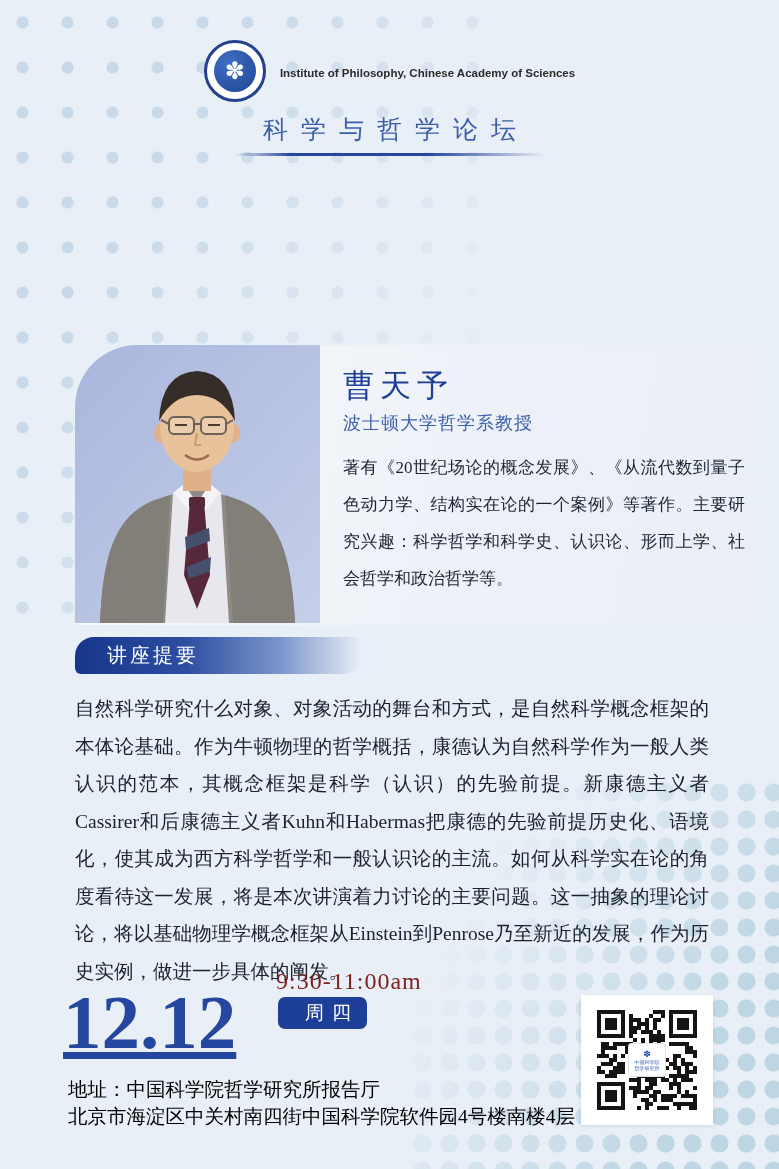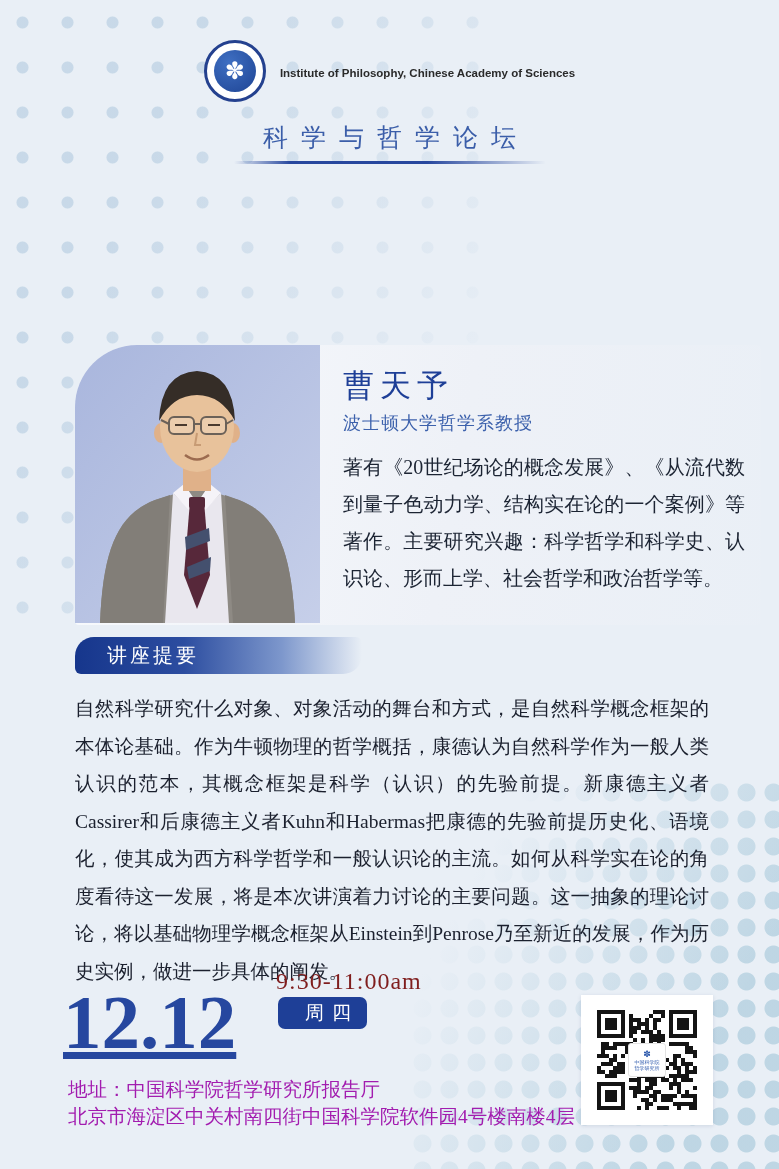--- a/index.html
+++ b/index.html
@@ -26,61 +26,61 @@
   
   .header{position:absolute;top:40px;left:0;width:100%;display:flex;justify-content:center;align-items:center;gap:14px;}
   .emblem{width:62px;height:62px;border-radius:50%;background:#fff;border:3px solid #24418f;
           display:flex;align-items:center;justify-content:center;box-sizing:border-box;flex:0 0 auto;}
   .emblem-inner{width:42px;height:42px;border-radius:50%;background:radial-gradient(circle at 35% 30%,#3f6fc2,#1e4494);
           display:flex;align-items:center;justify-content:center;}
   .emblem-inner .flower{color:#fff;font-size:24px;line-height:1;font-family:"DejaVu Sans",sans-serif;}
   .org-zh{font-size:27px;font-weight:bold;letter-spacing:3px;color:#121212;line-height:1.15;}
   .org-en{font-size:11.5px;font-weight:bold;color:#2a2a2a;font-family:"Liberation Sans","DejaVu Sans",sans-serif;margin-top:3px;}
   
-  .forum{position:absolute;top:121px;left:0;width:100%;text-align:center;}
+  .forum{position:absolute;top:113px;left:0;width:100%;text-align:center;}
   .forum-label{display:inline-block;font-size:25px;color:#3b5ea9;letter-spacing:13px;padding-left:13px;}
   .forum-line{width:312px;height:3px;margin:7px auto 0;
       background:linear-gradient(90deg, rgba(39,71,158,0) 0%, #27479e 18%, #27479e 62%, rgba(39,71,158,0) 100%);
       border-radius:2px;}
   
   .title{position:absolute;top:168px;left:0;width:100%;text-align:center;color:#2b4c9e;}
   .title .l12{font-size:42px;line-height:48px;letter-spacing:2px;}
   .title .l3{font-size:38px;line-height:50px;letter-spacing:1px;}
   
   .speaker-card{
     position:absolute;left:75px;top:345px;width:686px;height:280px;
     background:linear-gradient(100deg,#f8fafd 0%,#eef1f7 55%,rgba(238,241,247,0.15) 100%);
     border-radius:62px 4px 4px 4px;
   }
   .photo{position:absolute;left:0;top:0;width:245px;height:278px;border-radius:62px 0 0 0;overflow:hidden;}
   .photo svg{display:block;}
   .sp-info{position:absolute;left:268px;top:20px;width:402px;}
   .sp-name{font-size:31px;color:#1e3f97;letter-spacing:6px;}
   .sp-title{font-size:18px;color:#3c61ac;margin-top:4px;letter-spacing:1px;}
-  .sp-bio{font-size:20px;line-height:37px;color:#1c2433;margin-top:14px;text-align:justify;}
+  .sp-bio{font-size:17px;line-height:37px;color:#1c2433;margin-top:14px;text-align:justify;}
   
   .abs-badge{
     position:absolute;left:75px;top:637px;width:255px;height:37px;line-height:37px;
     padding-left:32px;color:#fff;font-size:20px;letter-spacing:3px;
     border-radius:19px 6px 19px 6px;
     background:linear-gradient(90deg,#16368c 0%,#2c4da0 38%,#7d97cc 72%,rgba(233,239,246,0) 100%);
   }
   .abs-body{
     position:absolute;left:75px;top:690px;width:634px;
     font-size:19.5px;line-height:37.5px;color:#1b202e;text-align:justify;
   }
   
   .date{position:absolute;left:63px;top:984px;font-size:77px;font-weight:bold;color:#26479f;line-height:1;text-decoration:underline;}
   .weekday{
     position:absolute;left:278px;top:997px;background:#1e3f97;color:#fff;
     font-size:19px;letter-spacing:8px;padding:3px 8px 3px 27px;border-radius:7px;
   }
   .time{position:absolute;left:276px;top:968px;font-size:24px;color:#7f1d1d;letter-spacing:1px;}
   
-  .address{position:absolute;left:68px;top:1076px;font-size:19.5px;line-height:27px;color:#a21caf;}
+  .address{position:absolute;left:68px;top:1076px;font-size:19.5px;line-height:27px;color:#000000;}
   
   .qr-box{position:absolute;left:581px;top:995px;width:132px;height:130px;background:#fff;
           box-shadow:0 1px 4px rgba(60,80,120,0.15);display:flex;align-items:center;justify-content:center;}
   .qr-inner{position:relative;width:100px;height:100px;}
   .qr-center{
     position:absolute;left:50%;top:50%;transform:translate(-50%,-50%);
     width:36px;height:32px;background:#fff;border:1px solid #e2e2e2;border-radius:3px;
     display:flex;flex-direction:column;align-items:center;justify-content:center;gap:1px;
   }
   .qr-center .flower{color:#2a57ab;font-size:9px;line-height:1;font-family:"DejaVu Sans",sans-serif;}

